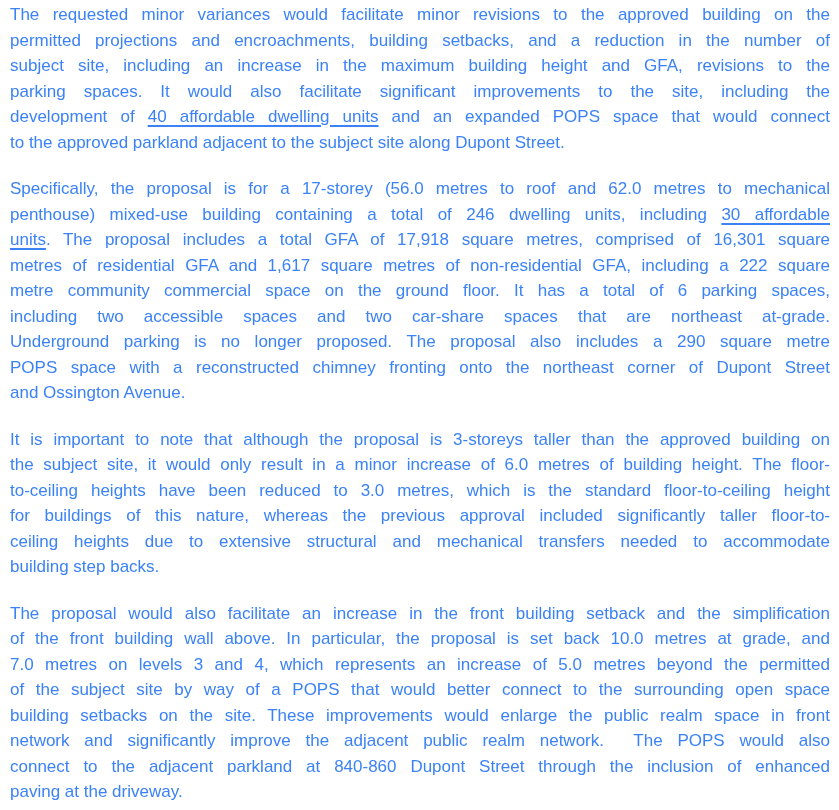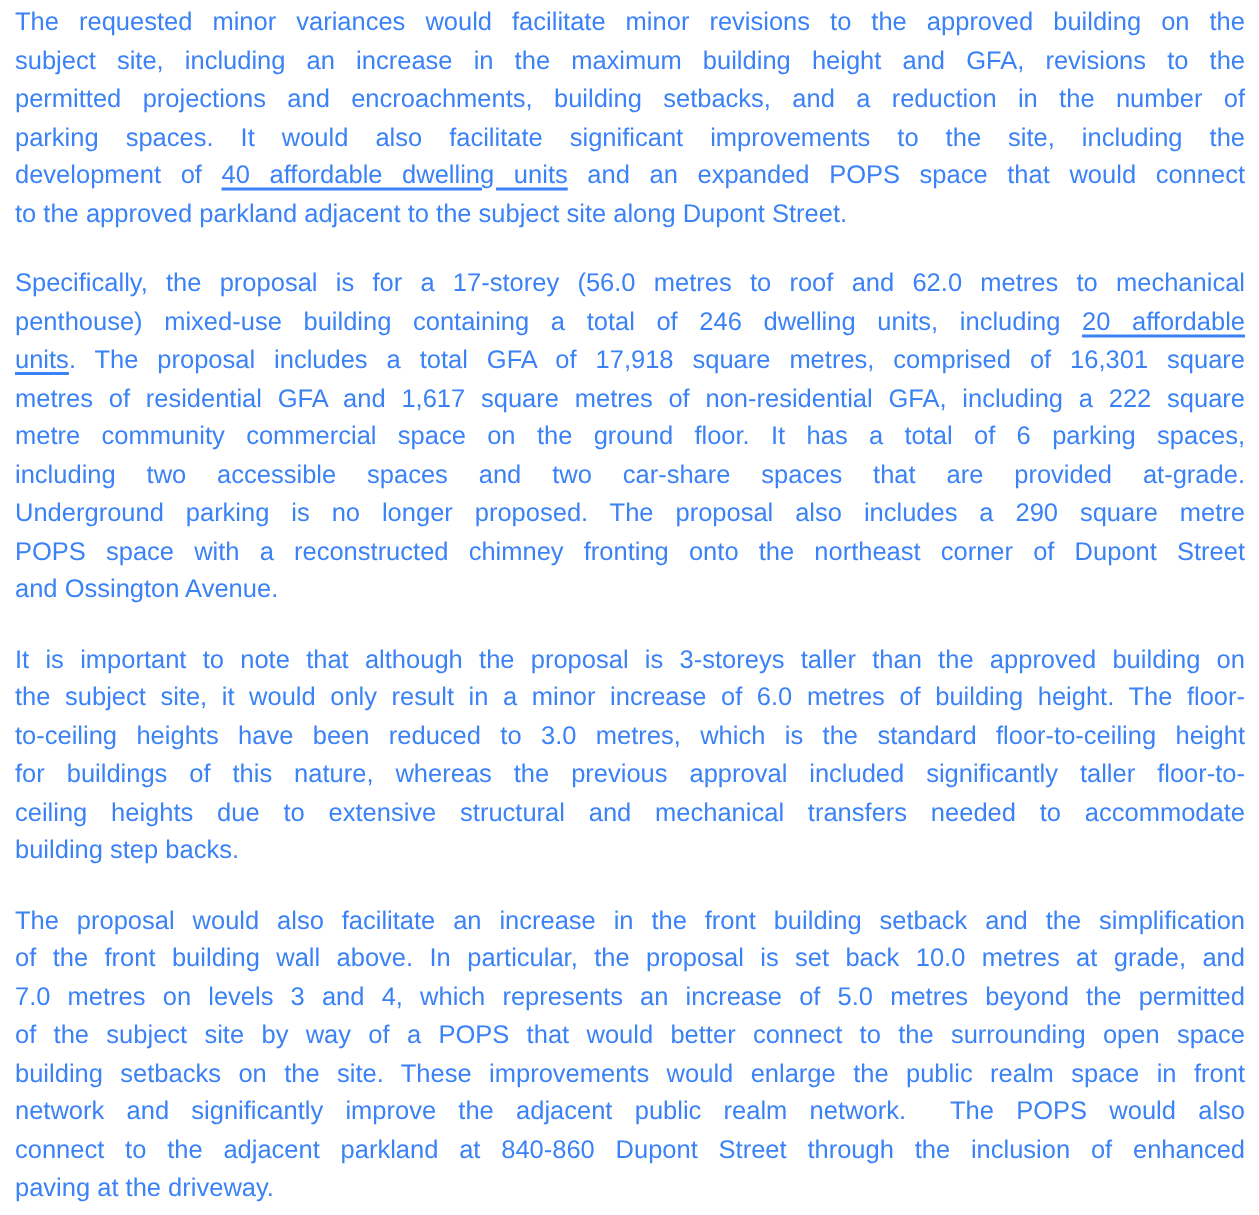--- a/index.html
+++ b/index.html
@@ -39,33 +39,33 @@
     text-underline-offset: 3px;
   }
 </style>
 </head>
 <body>
 
 <main class="page" style="background: rgb(255, 255, 255);">
   <section class="doc" style="color: #3b82f6;">
       <div class="para">
         <div class="line"><span class="seg">The requested minor variances would facilitate minor revisions to the approved building on the</span></div>
+        <div class="line"><span class="seg">permitted projections and encroachments, building setbacks, and a reduction in the number of</span></div>
         <div class="line"><span class="seg">subject site, including an increase in the maximum building height and GFA, revisions to the</span></div>
-        <div class="line"><span class="seg">permitted projections and encroachments, building setbacks, and a reduction in the number of</span></div>
         <div class="line"><span class="seg">parking spaces. It would also facilitate significant improvements to the site, including the</span></div>
         <div class="line"><span class="seg">development of </span><span class="seg u">40 affordable dwelling units</span><span class="seg"> and an expanded POPS space that would connect</span></div>
         <div class="line last"><span class="seg">to the approved parkland adjacent to the subject site along Dupont Street.</span></div>
       </div>
       <div class="para">
         <div class="line"><span class="seg">Specifically, the proposal is for a 17-storey (56.0 metres to roof and 62.0 metres to mechanical</span></div>
-        <div class="line"><span class="seg">penthouse) mixed-use building containing a total of 246 dwelling units, including </span><span class="seg u">20 affordable</span></div>
+        <div class="line"><span class="seg">penthouse) mixed-use building containing a total of 246 dwelling units, including </span><span class="seg u">30 affordable</span></div>
         <div class="line"><span class="seg u">units</span><span class="seg">. The proposal includes a total GFA of 17,918 square metres, comprised of 16,301 square</span></div>
         <div class="line"><span class="seg">metres of residential GFA and 1,617 square metres of non-residential GFA, including a 222 square</span></div>
         <div class="line"><span class="seg">metre community commercial space on the ground floor. It has a total of 6 parking spaces,</span></div>
-        <div class="line"><span class="seg">including two accessible spaces and two car-share spaces that are provided at-grade.</span></div>
+        <div class="line"><span class="seg">including two accessible spaces and two car-share spaces that are northeast at-grade.</span></div>
         <div class="line"><span class="seg">Underground parking is no longer proposed. The proposal also includes a 290 square metre</span></div>
         <div class="line"><span class="seg">POPS space with a reconstructed chimney fronting onto the northeast corner of Dupont Street</span></div>
         <div class="line last"><span class="seg">and Ossington Avenue.</span></div>
       </div>
       <div class="para">
         <div class="line"><span class="seg">It is important to note that although the proposal is 3-storeys taller than the approved building on</span></div>
         <div class="line"><span class="seg">the subject site, it would only result in a minor increase of 6.0 metres of building height. The floor-</span></div>
         <div class="line"><span class="seg">to-ceiling heights have been reduced to 3.0 metres, which is the standard floor-to-ceiling height</span></div>
         <div class="line"><span class="seg">for buildings of this nature, whereas the previous approval included significantly taller floor-to-</span></div>
         <div class="line"><span class="seg">ceiling heights due to extensive structural and mechanical transfers needed to accommodate</span></div>

